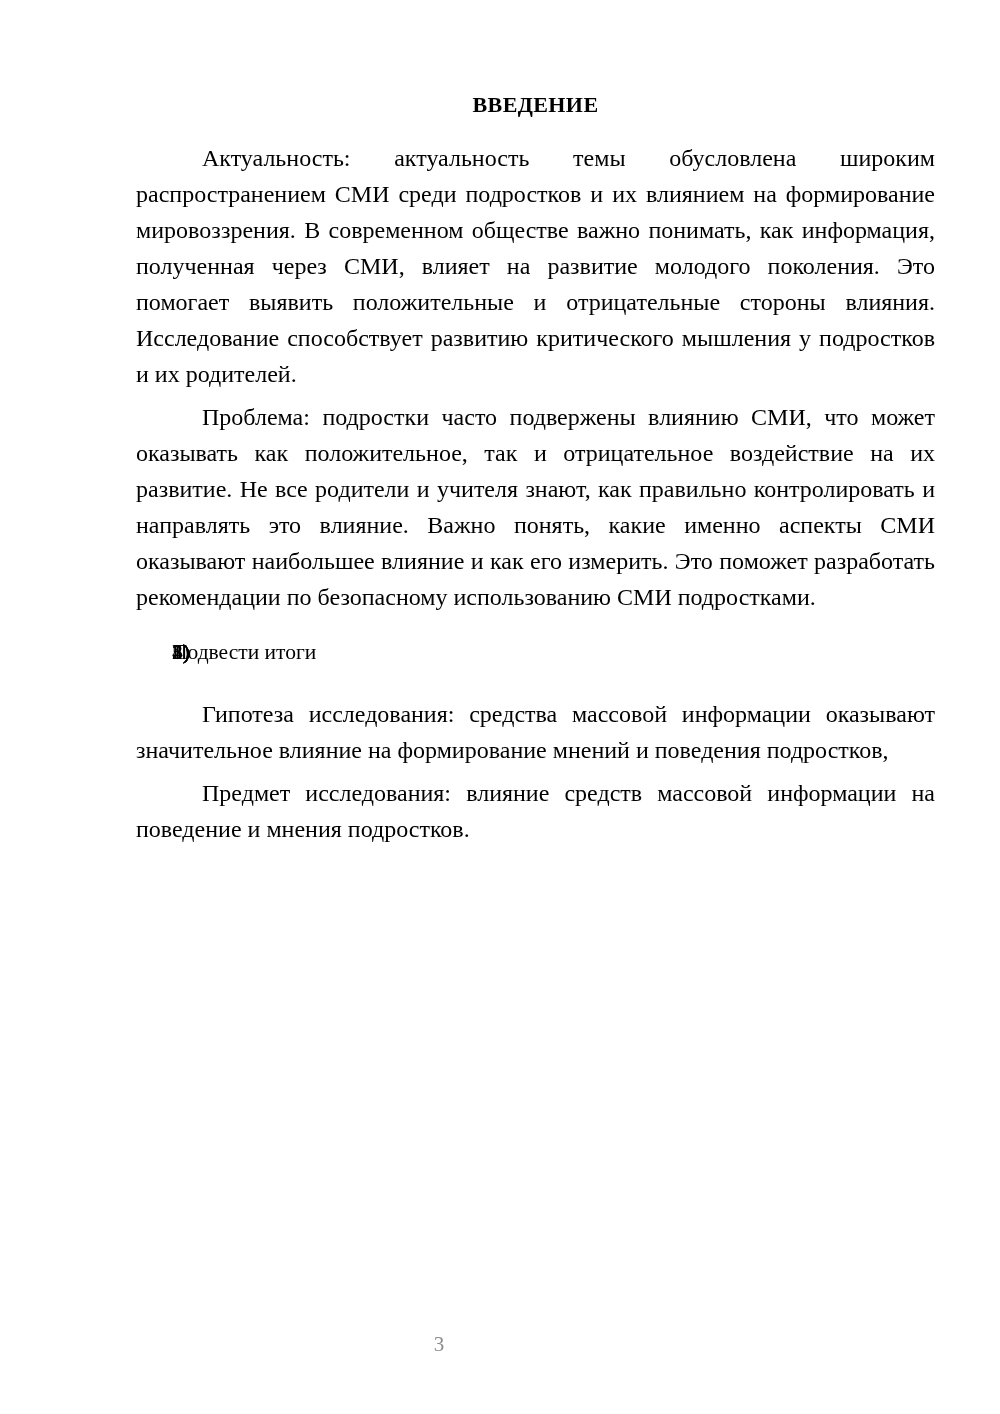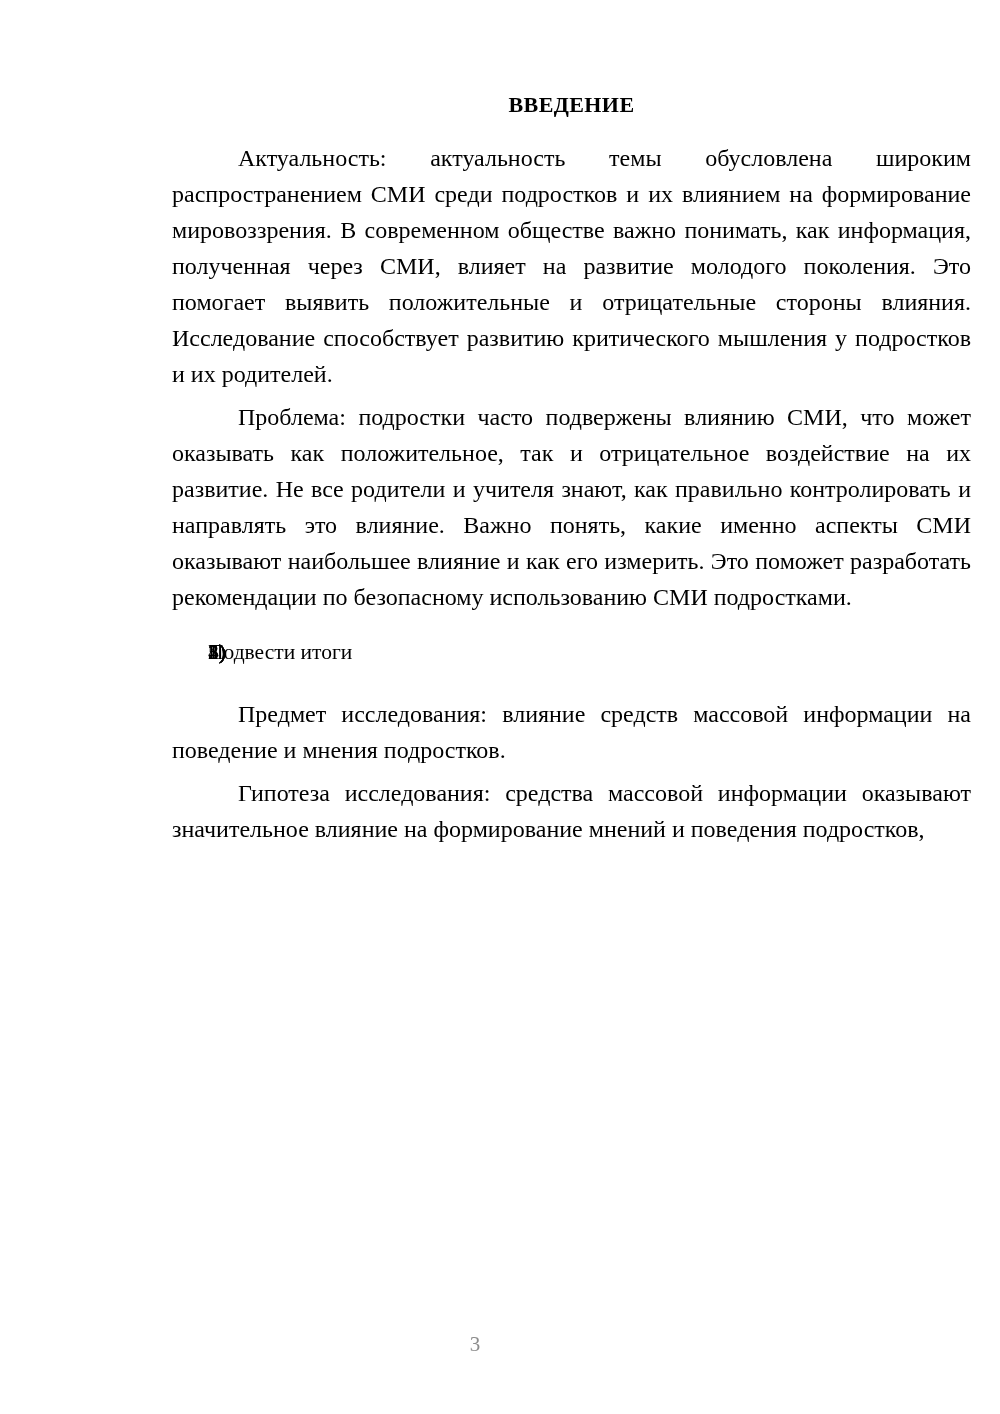--- a/index.html
+++ b/index.html
@@ -16,21 +16,20 @@
     position: relative;
     overflow: hidden;
   }
 
   .page {
     position: relative;
     width: 878px;
     height: 1414px;
     box-sizing: border-box;
     padding: 0;
-    margin-left: 36px;
   }
 
   .content {
     position: absolute;
     left: 136px;
     top: 88px;
     width: 799px;
   }
 
   .doc-heading {
@@ -139,21 +138,21 @@
       </li>
       <li>
         <span class="marker">5)</span>
         <span class="task-text">Подвести итоги</span>
       </li>
     </ol>
 
     <div class="spacer-after-list"></div>
 
 
+    <p class="para">Гипотеза исследования: средства массовой информации оказывают значительное влияние на формирование мнений и поведения подростков,</p>
+
     <p class="para">Предмет исследования: влияние средств массовой информации на поведение и мнения подростков.</p>
-
-    <p class="para">Гипотеза исследования: средства массовой информации оказывают значительное влияние на формирование мнений и поведения подростков,</p>
 
   </div>
 
   <div class="page-number">3</div>
 
 </div>
 
 </body></html>

